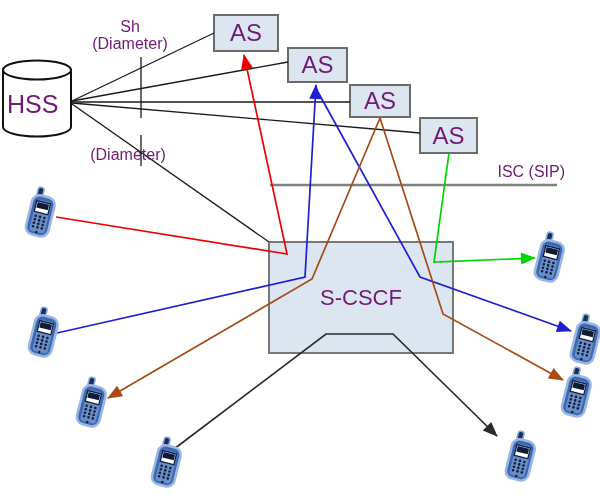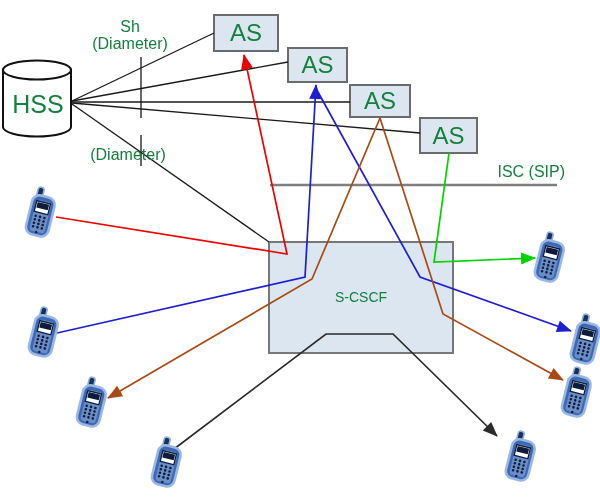--- a/index.html
+++ b/index.html
@@ -1,28 +1,28 @@
 <!DOCTYPE html>
 <html><head>
 <meta charset="utf-8">
 <style>
   html,body{margin:0;padding:0;background:#fff;}
   body{font-family:"Liberation Sans","DejaVu Sans",sans-serif;}
   #stage{position:relative;width:600px;height:500px;background:#ffffff;overflow:hidden;}
   #diagram-svg{position:absolute;left:0;top:0;z-index:1;}
-  .lbl{position:absolute;z-index:3;color:#15803d;white-space:nowrap;}
+  .lbl{position:absolute;z-index:3;color:#701a75;white-space:nowrap;}
   .lbl-center{text-align:center;}
-  .hss-lbl{left:7px;top:90px;width:62px;font-size:25px;text-align:center;letter-spacing:0px;}
+  .hss-lbl{left:7px;top:90px;width:62px;font-size:25px;text-align:left;letter-spacing:0px;}
   .as-lbl{display:flex;align-items:center;justify-content:center;font-size:24px;}
   .as-lbl-1{left:214px;top:15px;width:64px;height:36px;}
   .as-lbl-2{left:288px;top:48px;width:59px;height:34px;}
   .as-lbl-3{left:350px;top:85px;width:60px;height:32px;}
   .as-lbl-4{left:420px;top:118px;width:57px;height:35px;}
   .scscf-lbl{left:269px;top:242px;width:184px;height:111px;display:flex;flex-direction:column;
-             align-items:center;justify-content:center;font-size:14px;line-height:25px;}
+             align-items:center;justify-content:center;font-size:22px;line-height:25px;}
   .iface-lbl{font-size:16px;line-height:17px;}
   .sh-lbl{left:84px;top:18px;width:92px;}
   .cx-lbl{left:82px;top:146px;width:92px;}
   .isc-lbl{left:460px;top:163px;width:105px;text-align:right;}
 </style>
 </head>
 <body>
 
 <div id="stage">
 

